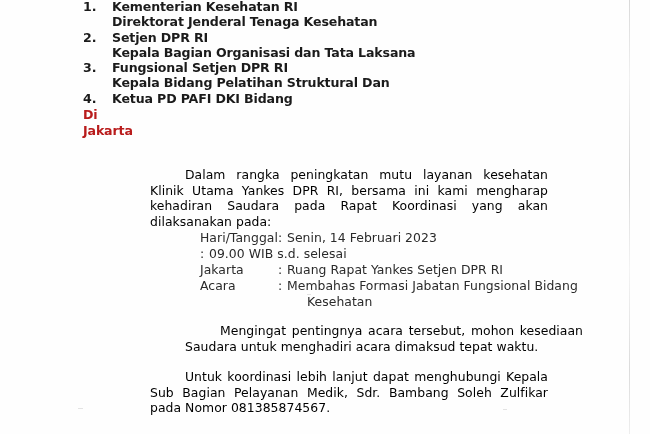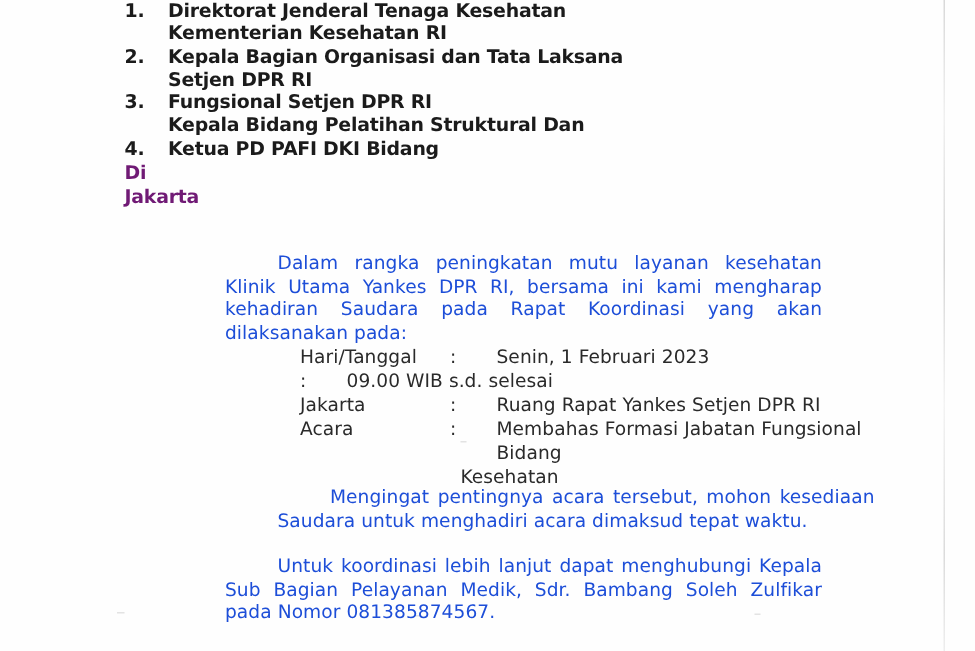--- a/index.html
+++ b/index.html
@@ -68,33 +68,33 @@
     font-size: 12.6px;
     line-height: 15.3px;
     color: #1b1b1b;
     letter-spacing: -0.15px;
     white-space: nowrap;
   }
   .addr-tail {
     font-weight: bold;
     font-size: 12.6px;
     line-height: 15.5px;
-    color: #701a75;
+    color: #b91c1c;
     letter-spacing: -0.15px;
   }
   .addr-tail.di { margin-top: 1px; }
 
   
   .para {
     position: absolute;
     left: 150px;
     width: 398px;
     font-size: 12.4px;
     line-height: 15.6px;
-    color: #1d4ed8;
+    color: #000000;
     text-align: justify;
     text-justify: inter-word;
     letter-spacing: 0.05px;
   }
   .para.indent {
     text-indent: 35px;
   }
   #para-opening { top: 167px; }
   #para-mengingat { top: 323px; margin-left: 35px; }
   #para-koordinasi { top: 369px; }
@@ -106,21 +106,20 @@
     top: 230px;
     width: 380px;
     font-size: 12.4px;
     line-height: 15.9px;
     color: #2a2a2a;
     letter-spacing: 0.05px;
   }
   .detail-row {
     display: flex;
     align-items: flex-start;
-    gap: 22px;
   }
   .detail-label {
     width: 78px;
     flex: 0 0 78px;
   }
   .detail-colon {
     width: 9px;
     flex: 0 0 9px;
   }
   .detail-value {
@@ -139,30 +138,30 @@
   <div class="scan-speck" style="left:78px; top:408px; width:5px; height:1px;"></div>
   <div class="scan-speck" style="left:277px; top:410px; width:4px; height:1px;"></div>
   <div class="scan-speck" style="left:503px; top:409px; width:4px; height:1px;"></div>
   <div class="scan-speck" style="left:307px; top:294px; width:4px; height:1px;"></div>
 
   <div class="addressee">
 
     <div class="addr-row">
       <div class="addr-num">1.</div>
       <div class="addr-lines">
+        <div class="addr-line">Kementerian Kesehatan RI</div>
         <div class="addr-line">Direktorat Jenderal Tenaga Kesehatan</div>
-        <div class="addr-line">Kementerian Kesehatan RI</div>
       </div>
     </div>
 
     <div class="addr-row">
       <div class="addr-num">2.</div>
       <div class="addr-lines">
+        <div class="addr-line">Setjen DPR RI</div>
         <div class="addr-line">Kepala Bagian Organisasi dan Tata Laksana</div>
-        <div class="addr-line">Setjen DPR RI</div>
       </div>
     </div>
 
     <div class="addr-row">
       <div class="addr-num">3.</div>
       <div class="addr-lines">
         <div class="addr-line">Fungsional Setjen DPR RI</div>
         <div class="addr-line">Kepala Bidang Pelatihan Struktural Dan</div>
       </div>
     </div>
@@ -178,21 +177,21 @@
     <div class="addr-tail">Jakarta</div>
   </div>
 
   <div id="para-opening" class="para indent">Dalam rangka peningkatan mutu layanan kesehatan Klinik Utama Yankes DPR RI, bersama ini kami mengharap kehadiran Saudara pada Rapat Koordinasi yang akan dilaksanakan pada:</div>
 
   <div class="details">
 
     <div class="detail-row">
       <div class="detail-label">Hari/Tanggal</div>
       <div class="detail-colon">:</div>
-      <div class="detail-value">Senin, 1 Februari 2023</div>
+      <div class="detail-value">Senin, 14 Februari 2023</div>
     </div>
 
     <div class="detail-row">
       <div class="detail-colon">:</div>
       <div class="detail-value">09.00 WIB s.d. selesai</div>
     </div>
 
     <div class="detail-row">
       <div class="detail-label">Jakarta</div>
       <div class="detail-colon">:</div>

